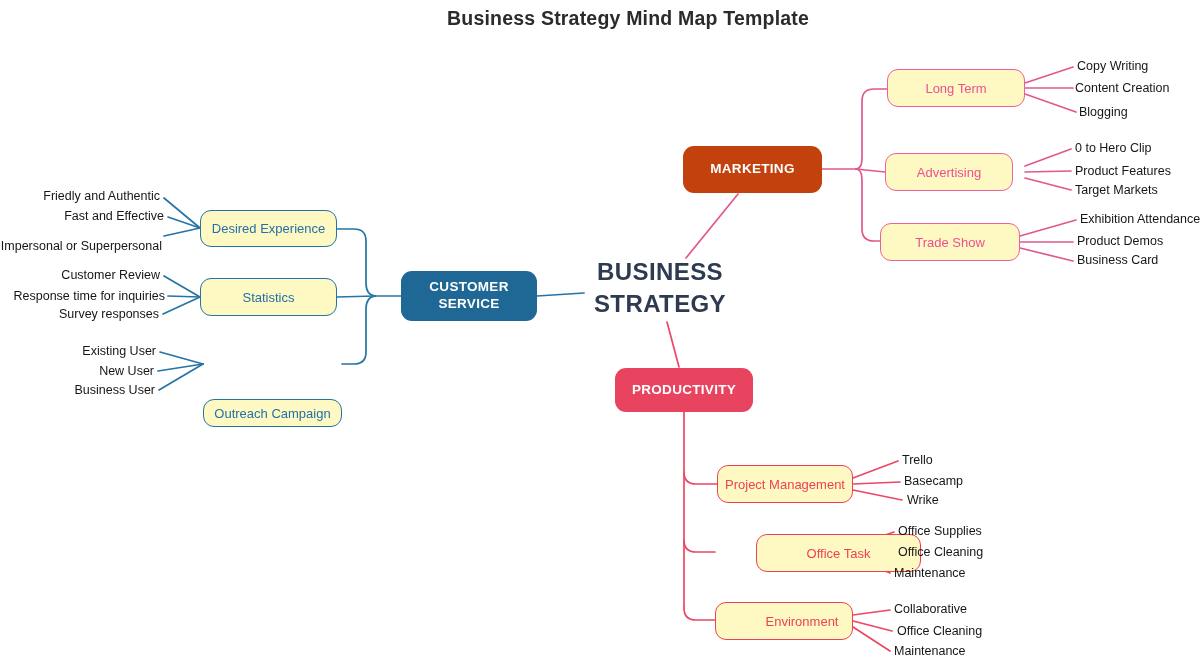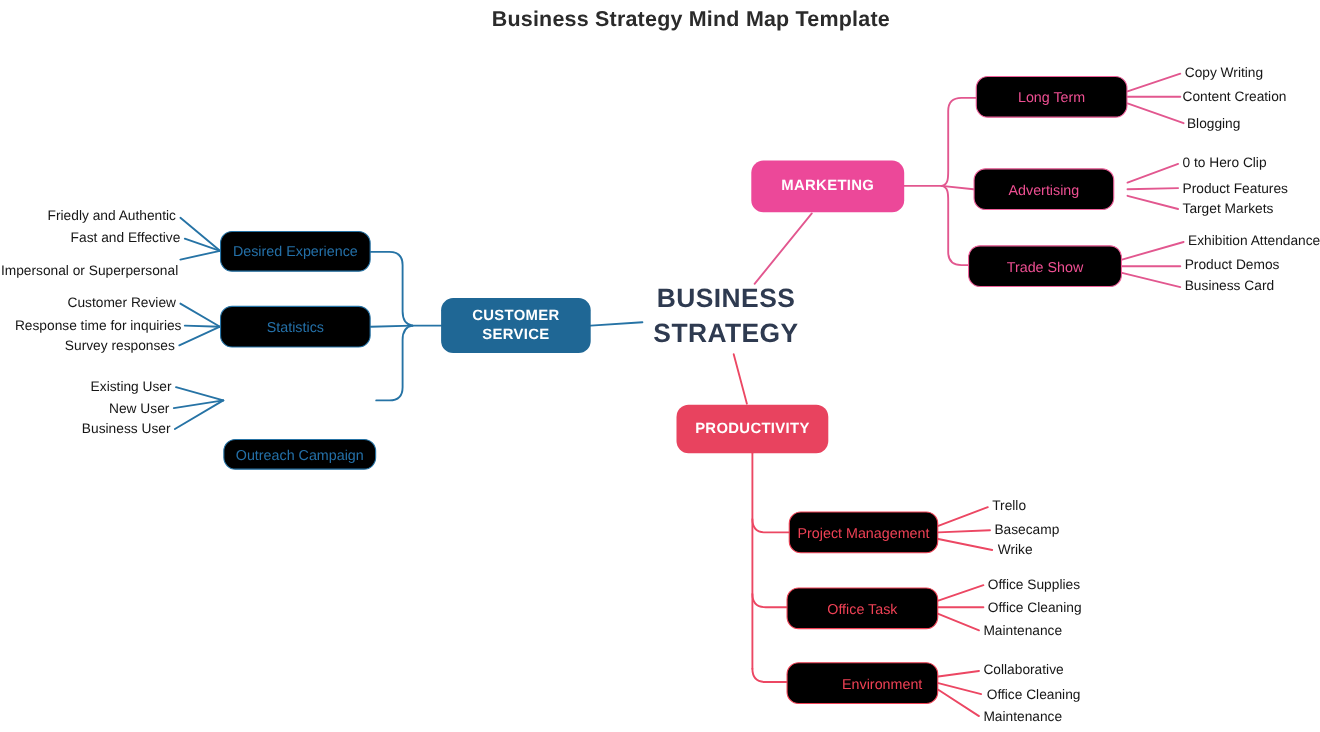--- a/index.html
+++ b/index.html
@@ -7,23 +7,23 @@
           font-family:"Liberation Sans",sans-serif;}
   .lines{position:absolute;left:0;top:0;width:1200px;height:665px;}
   .title{position:absolute;left:447px;top:7px;font-size:19.5px;font-weight:700;color:#2b2b2b;
          white-space:nowrap;letter-spacing:.2px;}
   .root{position:absolute;left:580px;top:256px;width:160px;text-align:center;font-size:24px;
         font-weight:800;color:#2e3a50;line-height:1.33;letter-spacing:.4px;}
   .node{position:absolute;display:flex;align-items:center;justify-content:center;text-align:center;
         box-sizing:border-box;border-radius:11px;}
   .main{color:#ffffff;font-weight:700;font-size:13.5px;letter-spacing:.3px;line-height:1.25;}
   .main.blue{background:#1f6795;}
-  .main.pink{background:#ec4899;}
+  .main.pink{background:#c2410c;}
   .main.red{background:#e8435f;}
-  .sub{background:#000000;font-size:13px;border:1.6px solid;}
+  .sub{background:#fef9c3;font-size:13px;border:1.6px solid;}
   .sub.blue{border-color:#2673a5;color:#2470a8;}
   .sub.pink{border-color:#f0609b;color:#ee4f92;}
   .sub.red{border-color:#ef4155;color:#ef4155;}
   .leaf{position:absolute;font-size:12.5px;color:#161616;white-space:nowrap;
         transform:translateY(-50%);}
   .leaf.r{text-align:right;}
 </style>
 </head>
 <body>
 
@@ -92,21 +92,21 @@
 
   <div class="node sub blue" style="left:200px;top:210px;width:137px;height:37px;">Desired Experience</div>
   <div class="node sub blue" style="left:200px;top:278px;width:137px;height:38px;">Statistics</div>
   <div class="node sub blue" style="left:203px;top:355px;width:139px;height:28px;margin-top:44px;">Outreach Campaign</div>
 
   <div class="node sub pink" style="left:887px;top:69px;width:138px;height:38px;">Long Term</div>
   <div class="node sub pink" style="left:885px;top:153px;width:128px;height:38px;">Advertising</div>
   <div class="node sub pink" style="left:880px;top:223px;width:140px;height:38px;">Trade Show</div>
 
   <div class="node sub red" style="left:717px;top:465px;width:136px;height:38px;">Project Management</div>
-  <div class="node sub red" style="left:715px;top:534px;width:138px;height:38px;">Office Task</div>
+  <div class="node sub red" style="left:756px;top:534px;width:165px;height:38px;">Office Task</div>
   <div class="node sub red" style="left:715px;top:602px;width:138px;height:38px;padding-left:36px;">Environment</div>
 
   <div class="leaf r" style="right:1040px;top:196px;">Friedly and Authentic</div>
   <div class="leaf r" style="right:1036px;top:216px;">Fast and Effective</div>
   <div class="leaf r" style="right:1038px;top:235px;margin-top:11px;">Impersonal or Superpersonal</div>
   <div class="leaf r" style="right:1040px;top:275px;">Customer Review</div>
   <div class="leaf r" style="right:1035px;top:296px;">Response time for inquiries</div>
   <div class="leaf r" style="right:1041px;top:314px;">Survey responses</div>
   <div class="leaf r" style="right:1044px;top:351px;">Existing User</div>
   <div class="leaf r" style="right:1046px;top:371px;">New User</div>

